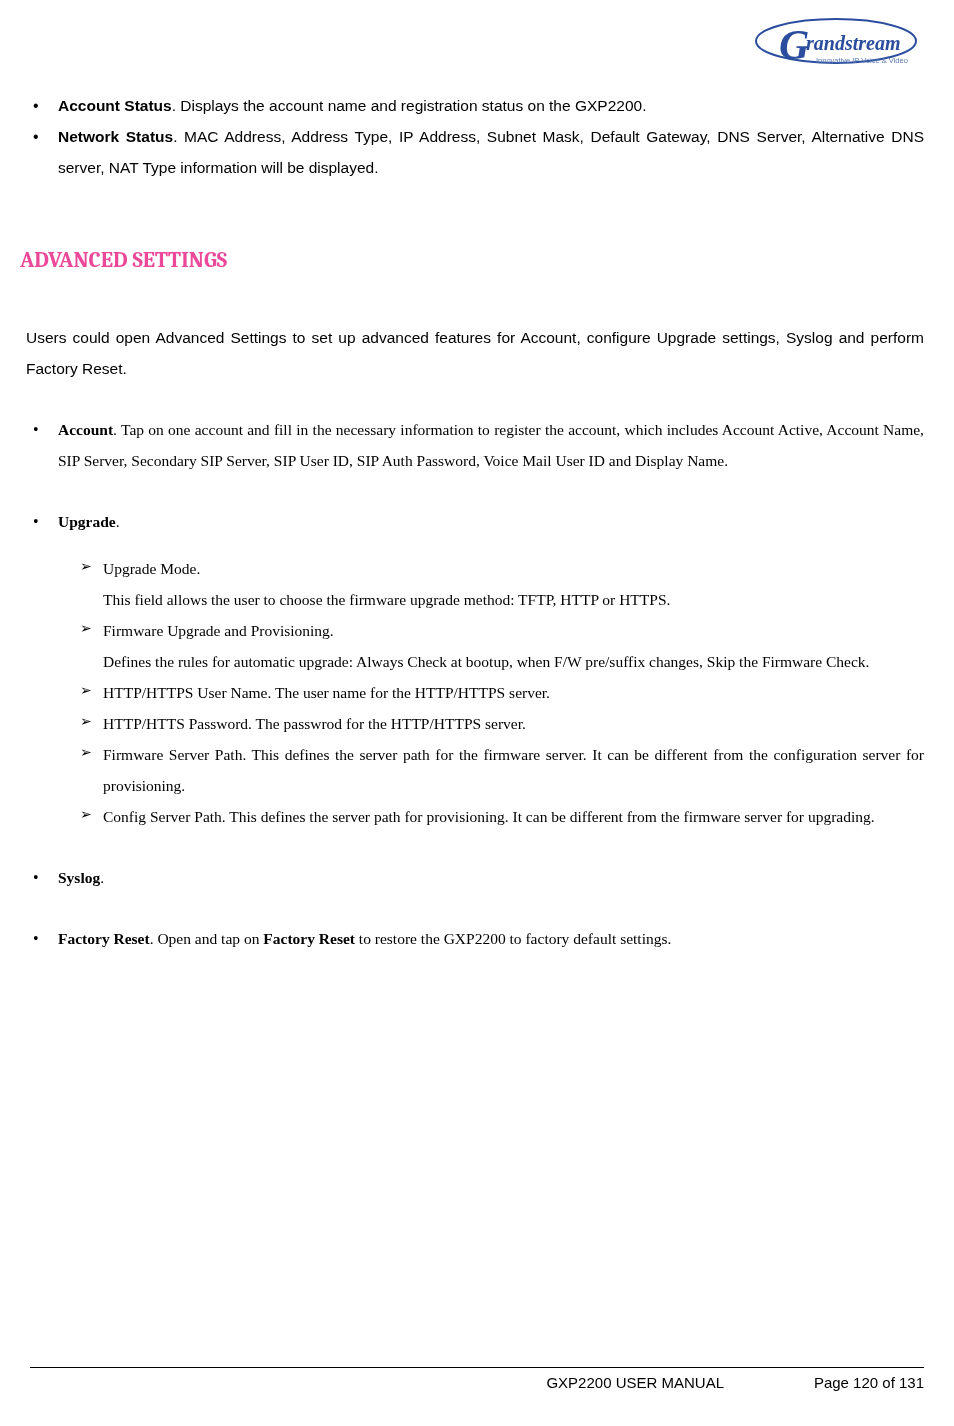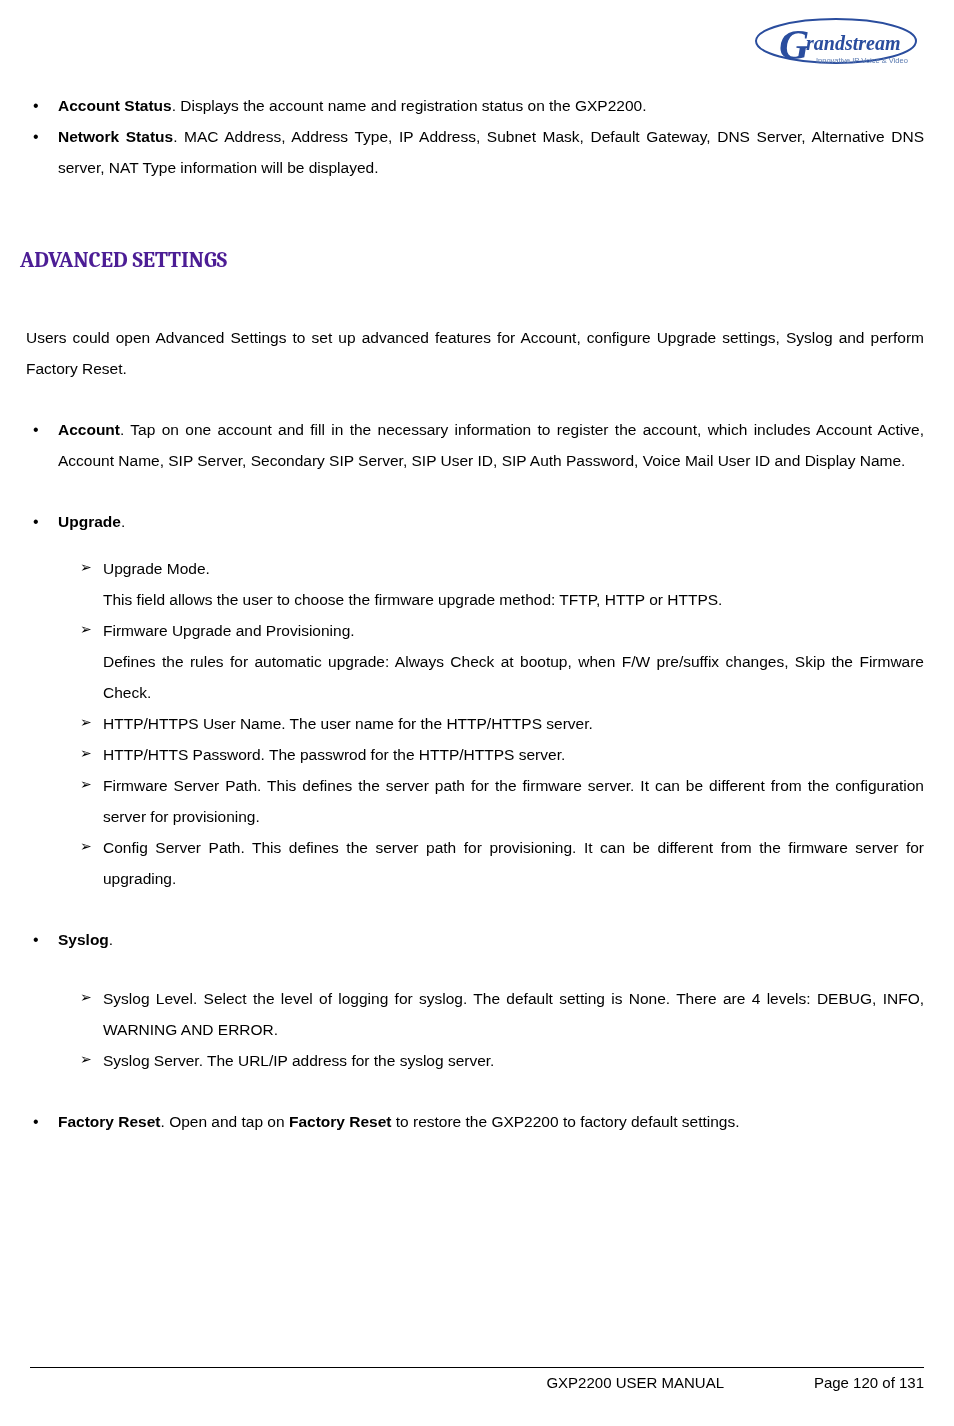--- a/index.html
+++ b/index.html
@@ -45,21 +45,21 @@
     ul.top-bullets > li::before {
       content: "•";
       position: absolute;
       left: -5px;
       font-size: 16px;
     }
     .bold {
       font-weight: bold;
     }
     .section-heading {
-      color: #4c1d95;
+      color: #ec4899;
       font-family: Cambria, Georgia, serif;
       font-weight: bold;
       font-size: 22px;
       margin-top: 55px;
       margin-bottom: 40px;
     }
     .para {
       font-size: 15.5px;
       line-height: 2.0;
       text-align: justify;
@@ -68,20 +68,21 @@
     }
     ul.main-bullets {
       list-style: none;
       padding-left: 18px;
     }
     ul.main-bullets > li {
       position: relative;
       padding-left: 20px;
       text-align: justify;
       margin-bottom: 30px;
+      font-family: Liberation Serif, serif;
     }
     ul.main-bullets > li::before {
       content: "•";
       position: absolute;
       left: -5px;
       font-size: 16px;
     }
     ul.sub-bullets {
       list-style: none;
       padding-left: 22px;
@@ -172,28 +173,20 @@
           <span>Firmware Server Path. This defines the server path for the firmware server. It can be different from the configuration server for provisioning.</span>
         </li>
         <li>
           <span>Config Server Path. This defines the server path for provisioning. It can be different from the firmware server for upgrading.</span>
         </li>
       </ul>
     </li>
 
     <li>
       <span class="bold">Syslog</span><span>.</span>
-      <ul class="sub-bullets" style="margin-top:28px;">
-        <li>
-          <span>Syslog Level. Select the level of logging for syslog. The default setting is None. There are 4 levels: DEBUG, INFO, WARNING AND ERROR.</span>
-        </li>
-        <li>
-          <span>Syslog Server. The URL/IP address for the syslog server.</span>
-        </li>
-      </ul>
     </li>
 
     <li>
       <span class="bold">Factory Reset</span><span>. Open and tap on </span><span class="bold">Factory Reset</span><span> to restore the GXP2200 to factory default settings.</span>
     </li>
   </ul>
 
 </div>
 
 <div class="footer">

